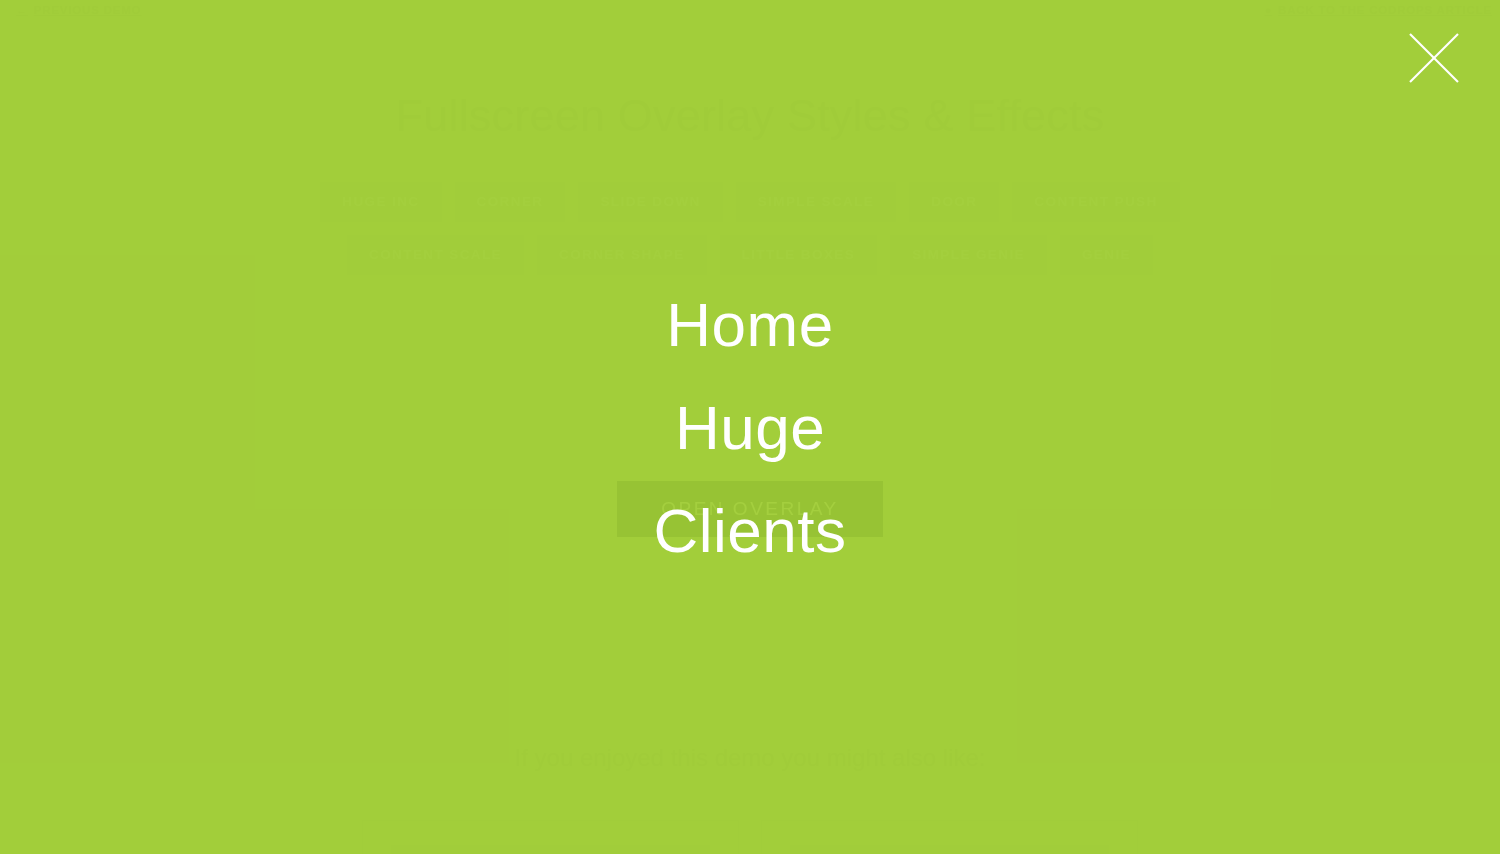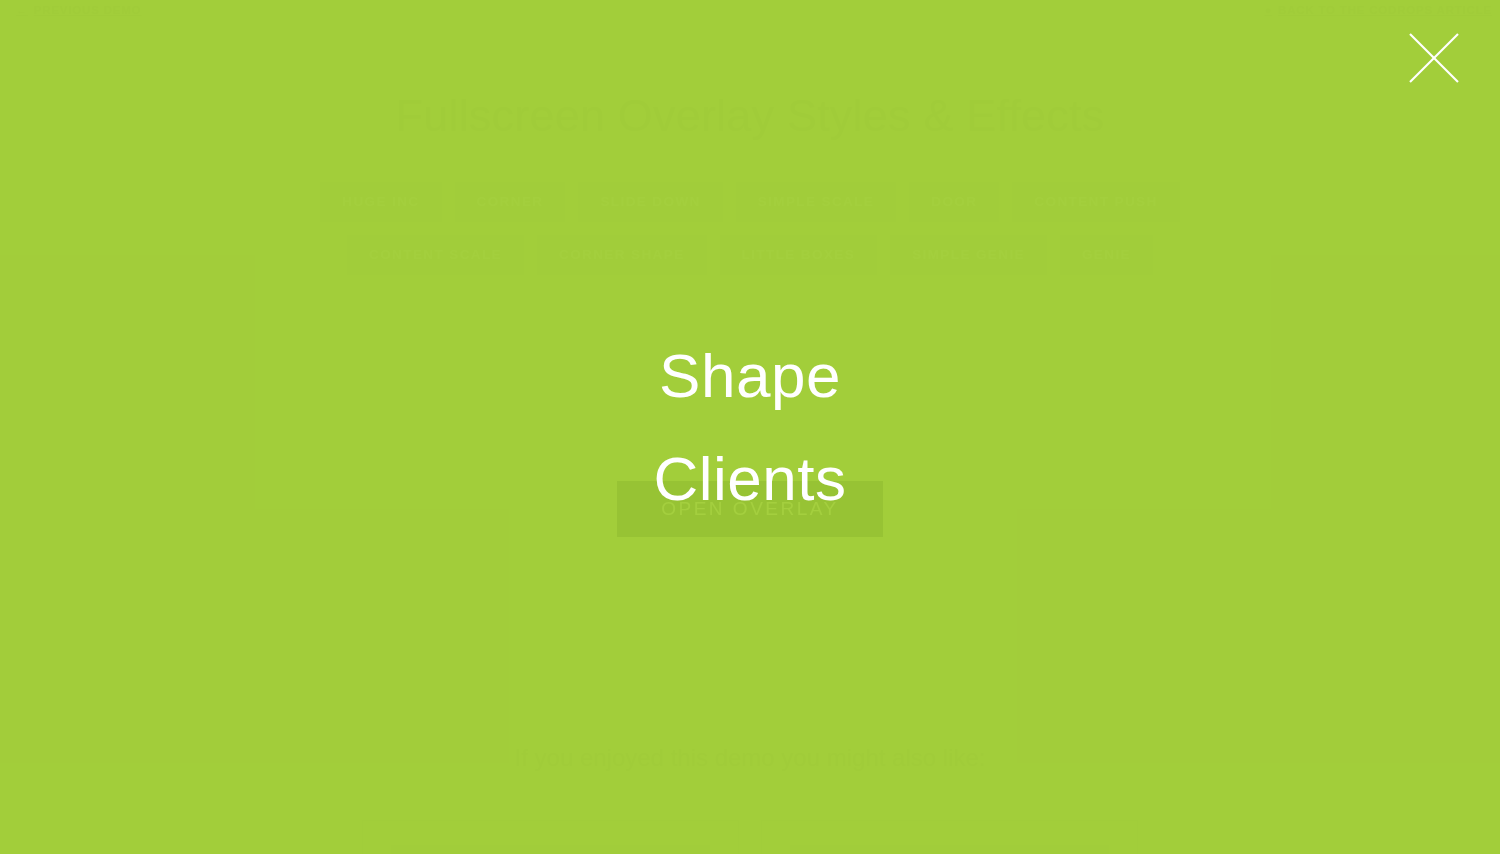--- a/index.html
+++ b/index.html
@@ -252,17 +252,18 @@
 <div class="overlay">
 
   <button class="overlay-close" aria-label="Close Overlay">
     <svg width="76" height="76" viewBox="0 0 76 76">
       <line x1="14" y1="14" x2="62" y2="62" stroke="#ffffff" stroke-width="2.2"></line>
       <line x1="62" y1="14" x2="14" y2="62" stroke="#ffffff" stroke-width="2.2"></line>
     </svg>
   </button>
 
   <nav class="overlay-menu">
-    <a class="overlay-menu-item" href="#">Shape</a>
+    <a class="overlay-menu-item" href="#">Home</a>
+    <a class="overlay-menu-item" href="#">Huge</a>
     <a class="overlay-menu-item" href="#">Clients</a>
   </nav>
 
 </div>
 
 </body></html>

